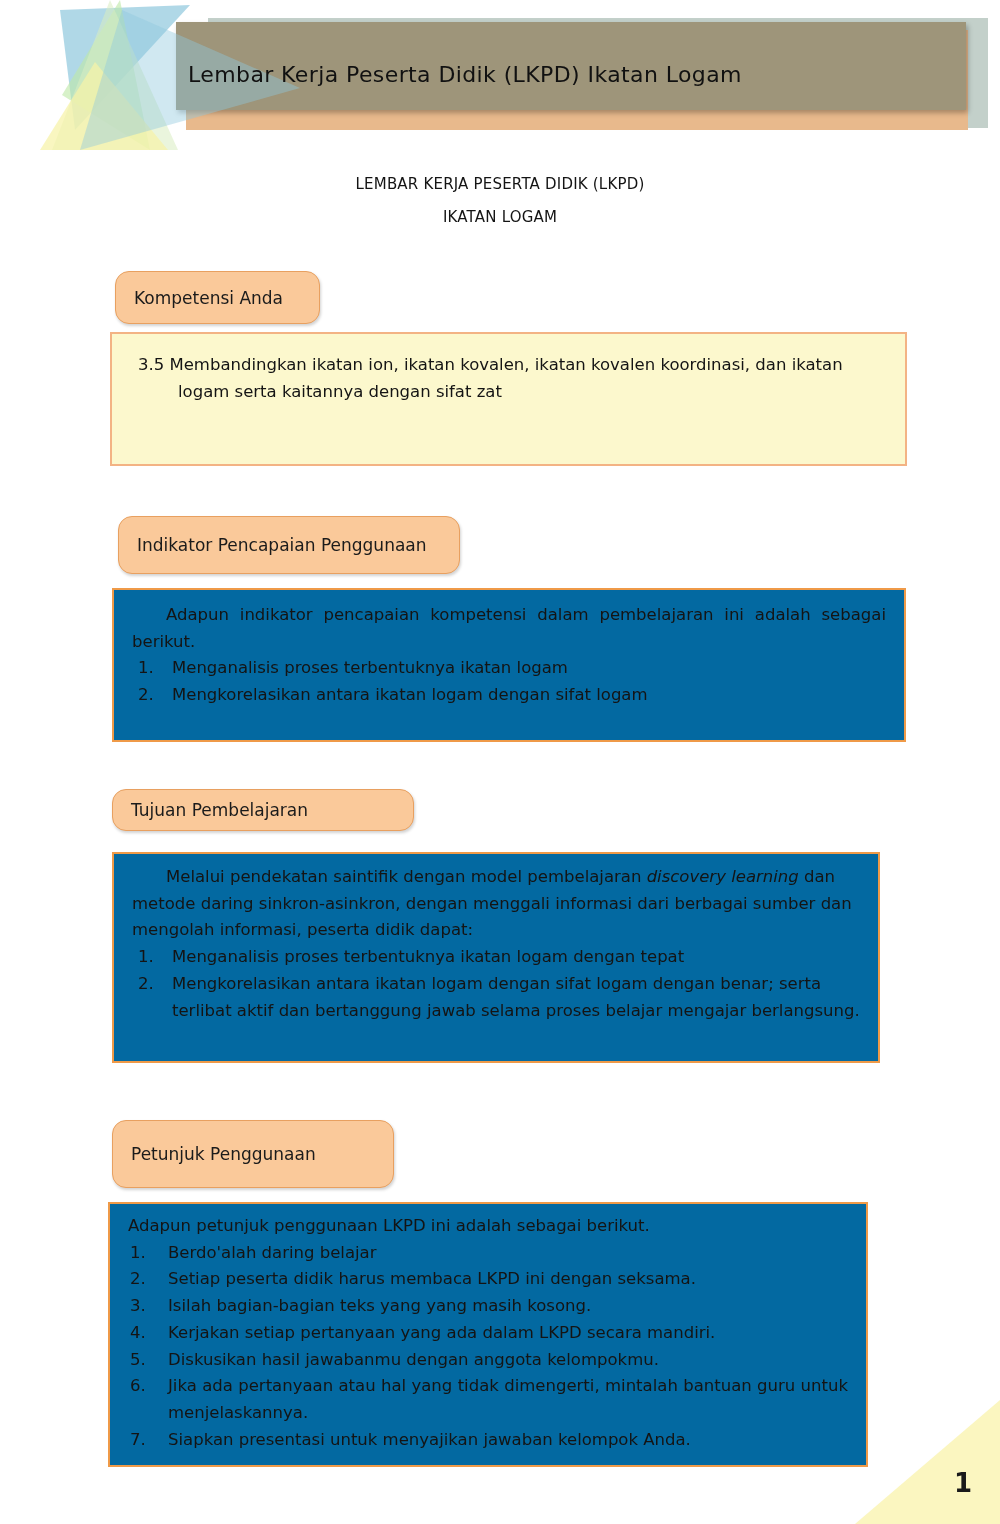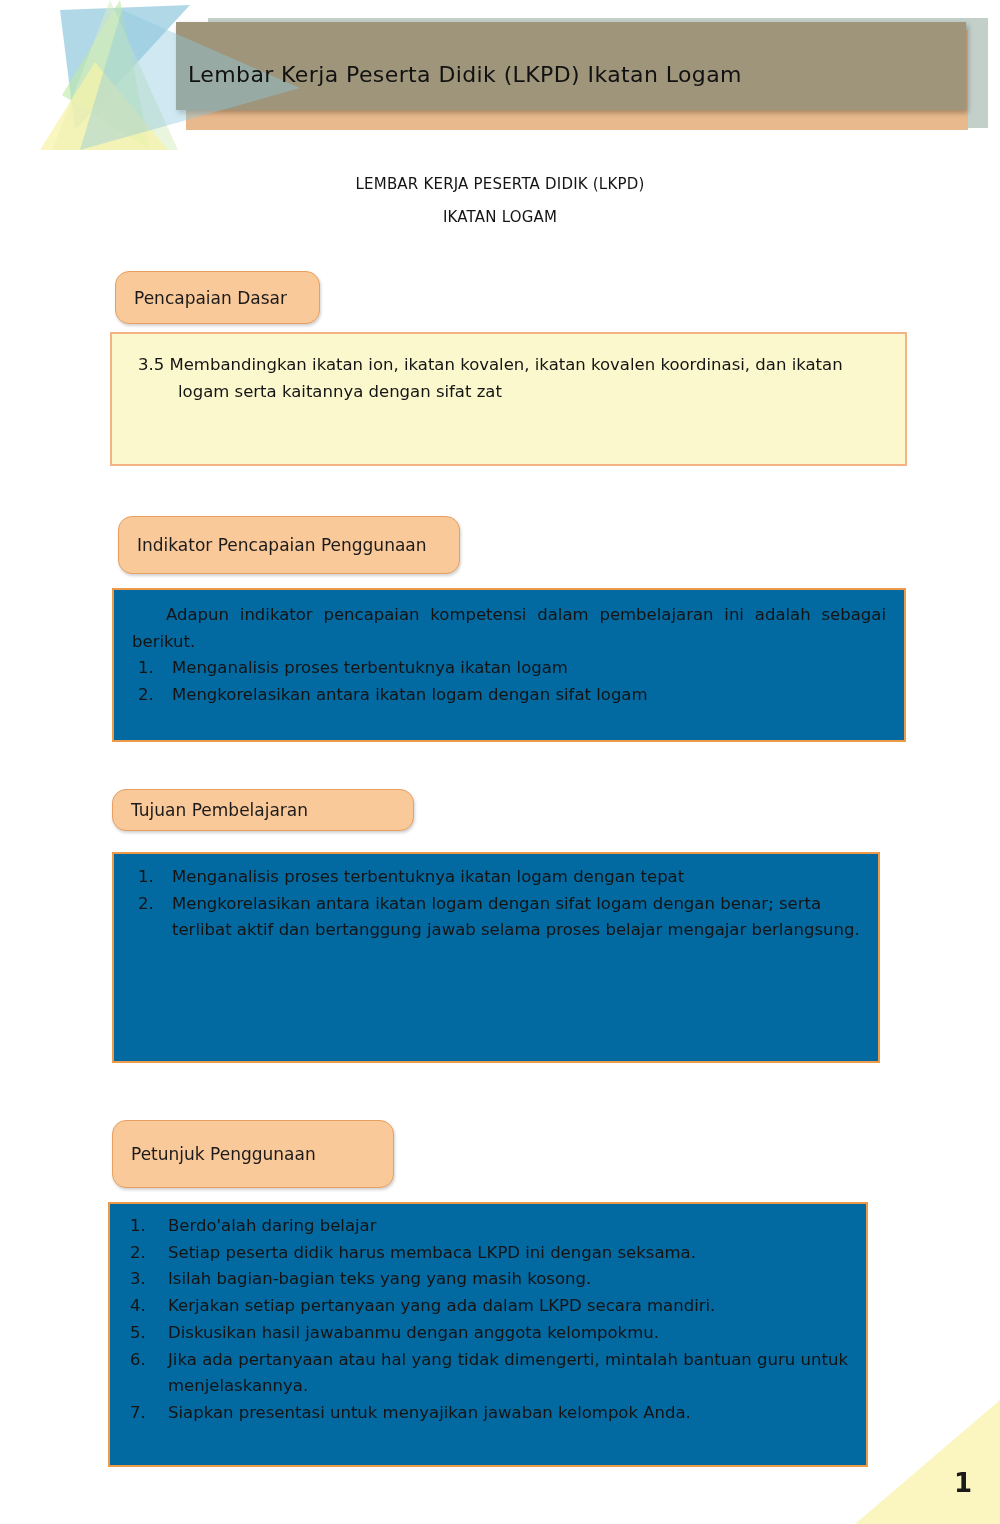--- a/index.html
+++ b/index.html
@@ -176,21 +176,21 @@
     </svg>
   </div>
 
   <div class="header-title">Lembar Kerja Peserta Didik (LKPD) Ikatan Logam</div>
 </div>
 
 <div id="doc-title-1" class="doc-title">LEMBAR KERJA PESERTA DIDIK (LKPD)</div>
 <div id="doc-title-2" class="doc-title">IKATAN LOGAM</div>
 
 <div class="pill" style="left:115px; top:271px; width:205px; height:53px;">
-  <span>Pencapaian Dasar</span>
+  <span>Kompetensi Anda</span>
 </div>
 
 <div class="content-box yellow" style="left:110px; top:332px; width:797px; height:134px;">
   <div class="box-inner" style="padding-top:18px;">
     <p class="kd-text">3.5 Membandingkan ikatan ion, ikatan kovalen, ikatan kovalen koordinasi, dan ikatan logam serta kaitannya dengan sifat zat</p>
   </div>
 </div>
 
 <div class="pill" style="left:118px; top:516px; width:342px; height:58px;">
   <span>Indikator Pencapaian Penggunaan</span>
@@ -209,37 +209,39 @@
     </ol>
   </div>
 </div>
 
 <div class="pill" style="left:112px; top:789px; width:302px; height:42px;">
   <span>Tujuan Pembelajaran</span>
 </div>
 
 <div class="content-box" style="left:112px; top:852px; width:768px; height:211px;">
   <div class="box-inner" style="padding-top:10px;">
+    <p class="para"><span>Melalui pendekatan saintifik dengan model pembelajaran </span><em class="italic">discovery learning</em><span> dan metode daring sinkron-asinkron, dengan menggali informasi dari berbagai sumber dan mengolah informasi, peserta didik dapat:</span></p>
     <ol class="numlist">
       <li>
         <span>Menganalisis proses terbentuknya ikatan logam dengan tepat</span>
       </li>
       <li>
         <span>Mengkorelasikan antara ikatan logam dengan sifat logam dengan benar; serta terlibat aktif dan bertanggung jawab selama proses belajar mengajar berlangsung.</span>
       </li>
     </ol>
   </div>
 </div>
 
 <div class="pill" style="left:112px; top:1120px; width:282px; height:68px;">
   <span>Petunjuk Penggunaan</span>
 </div>
 
 <div class="content-box" style="left:108px; top:1202px; width:760px; height:265px;">
   <div class="box-inner" style="padding-top:9px;">
+    <p class="para flush">Adapun petunjuk penggunaan LKPD ini adalah sebagai berikut.</p>
     <ol class="numlist tight">
       <li>
         <span>Berdo'alah daring belajar</span>
       </li>
       <li>
         <span>Setiap peserta didik harus membaca LKPD ini dengan seksama.</span>
       </li>
       <li>
         <span>Isilah bagian-bagian teks yang yang masih kosong.</span>
       </li>

